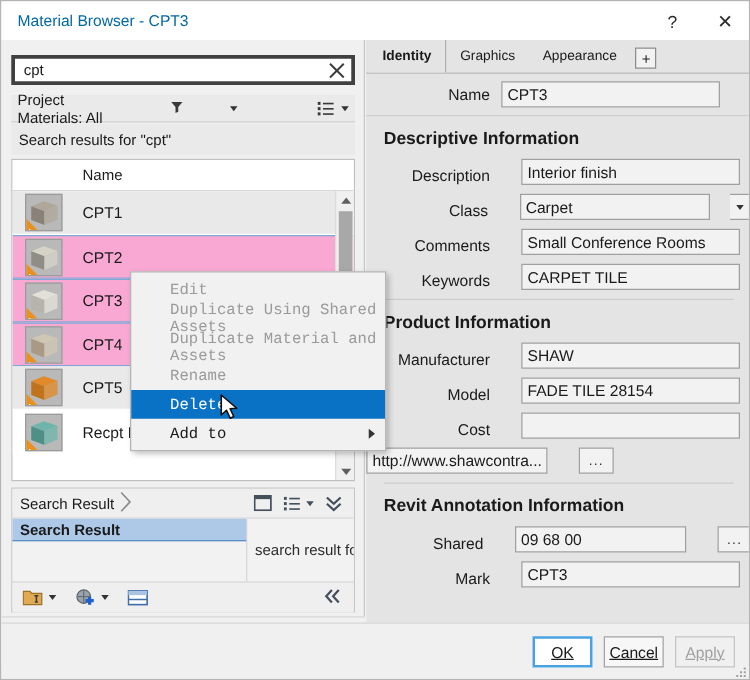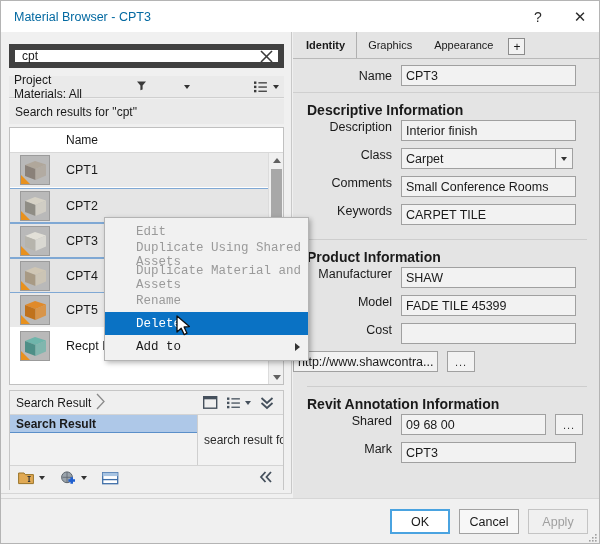--- a/index.html
+++ b/index.html
@@ -44,21 +44,21 @@
   .left-panel {
     position: absolute; left: 0; top: 31px;
     width: 291px; height: 466px;
     background: #f0f0f0;
     border-right: 1px solid #c8c8c8;
   }
   .search-row {
     position: absolute; left: 8px; top: 12px;
     width: 275px; height: 24px;
     background: #ffffff;
-    border: 6px solid #404040;
+    border: 3px solid #404040;
     display: flex; align-items: center;
   }
   .search-row input {
     border: 0; outline: 0;
     flex: 1;
     height: 20px;
     margin-left: 5px;
     font-family: "Liberation Sans", sans-serif;
     font-size: 12px;
     color: #1a1a1a;
@@ -116,21 +116,21 @@
   .list-header .col-thumb { width: 49px; }
   .list-header .col-name { flex: 1; padding-left: 7px; font-size: 12px; }
   .rows { position: relative; }
   .row {
     height: 35px;
     display: flex; align-items: center;
     background: #e9e9e9;
     border-bottom: 1px solid #ffffff;
   }
   .row.sel {
-    background: #e5e5e5;
+    background: #f9a8d4;
     border-top: 1px solid #7fa8d4;
     border-bottom: 1px solid #7fa8d4;
   }
   .row .thumb-cell {
     width: 49px; height: 35px;
     display: flex; align-items: center; justify-content: center;
   }
   .row .name-cell { flex: 1; padding-left: 7px; font-size: 12.5px; }
   .row.last { background: #ffffff; border-bottom: none; }
 
@@ -309,21 +309,21 @@
   .fld.w175 { width: 175px; }
   .fld.w155 { width: 155px; }
   .fld.w145 { width: 145px; }
   .section {
     padding: 9px 0 2px 14px;
     font-weight: bold;
     font-size: 14px;
   }
   .frow {
     height: 28px;
-    display: flex; align-items: flex-start;
+    display: flex; align-items: flex-end; gap: 16px;
   }
   .dd-btn {
     width: 17px; height: 21px;
     border: 1px solid #a0a0a0;
     border-left: none;
     background: #f2f2f2;
     display: flex; align-items: center; justify-content: center;
   }
   .ell-btn {
     width: 28px; height: 21px;
@@ -345,26 +345,27 @@
     position: absolute; left: 0; top: 497px;
     width: 600px; height: 47px;
     background: #f0f0f0;
     border-top: 1px solid #d6d6d6;
   }
   .btns {
     position: absolute; right: 13px; top: 10px;
     display: flex; gap: 9px;
   }
   .btn {
-    width: 60px; height: 25px;
+    width: 48px; height: 25px;
     display: flex; align-items: center; justify-content: center;
     font-size: 12.5px;
     background: #f7f7f7;
     border: 1px solid #a2a2a2;
     color: #1a1a1a;
+    text-decoration: underline;
   }
   .btn.default { border: 2px solid #4aa3e0; background: #ffffff; }
   .btn.disabled { color: #a0a0a0; border-color: #c4c4c4; background: #f0f0f0; }
   .grip {
     position: absolute; right: 3px; bottom: 3px;
     width: 10px; height: 10px;
   }
 
   
   .ctx {
@@ -669,21 +670,21 @@
           <div class="fld w175">CARPET TILE</div>
         </div>
         <div class="divider"></div>
         <div class="section">Product Information</div>
         <div class="frow">
           <div class="fld-label">Manufacturer</div>
           <div class="fld w175">SHAW</div>
         </div>
         <div class="frow">
           <div class="fld-label">Model</div>
-          <div class="fld w175">FADE TILE 45399</div>
+          <div class="fld w175">FADE TILE 28154</div>
         </div>
         <div class="frow">
           <div class="fld-label">Cost</div>
           <div class="fld w175"></div>
         </div>
         <div class="frow">
           <div class="fld w145">http://www.shawcontra...</div>
           <div class="ell-btn">...</div>
         </div>
         <div class="divider"></div>

